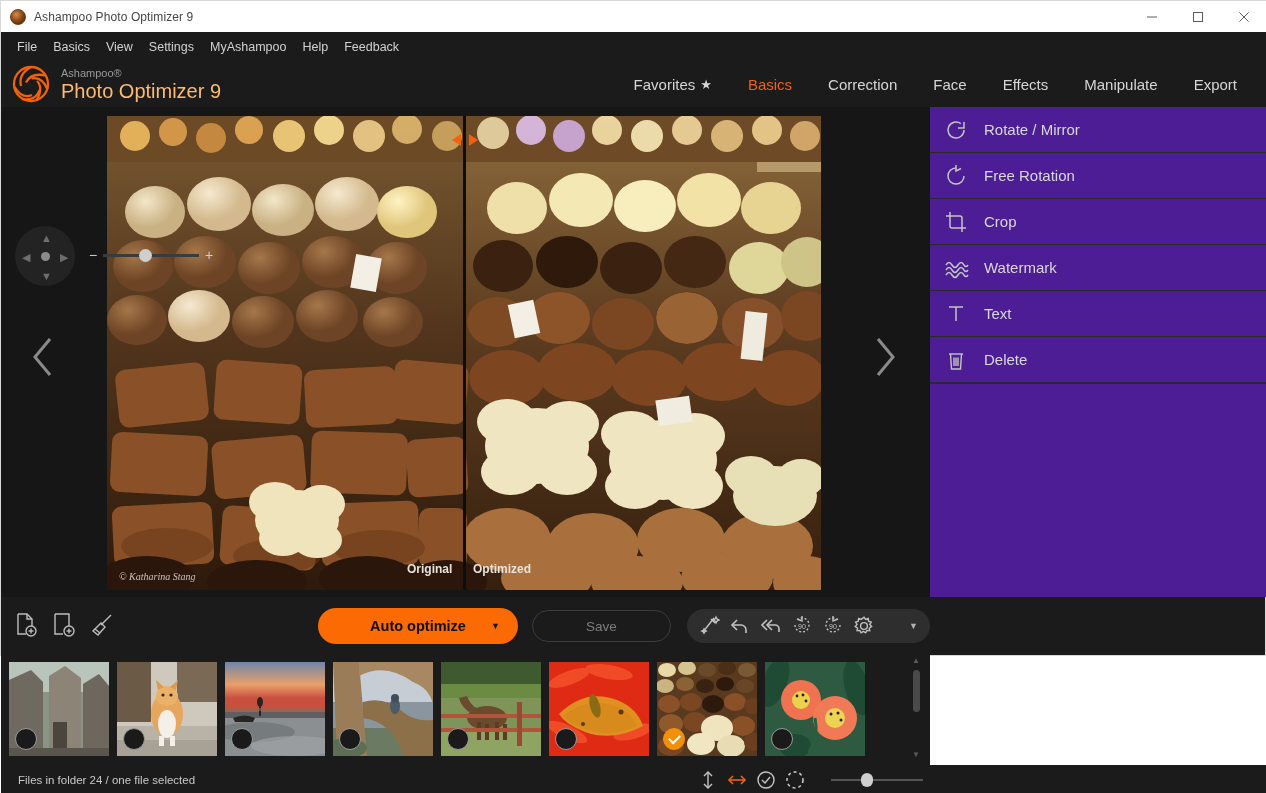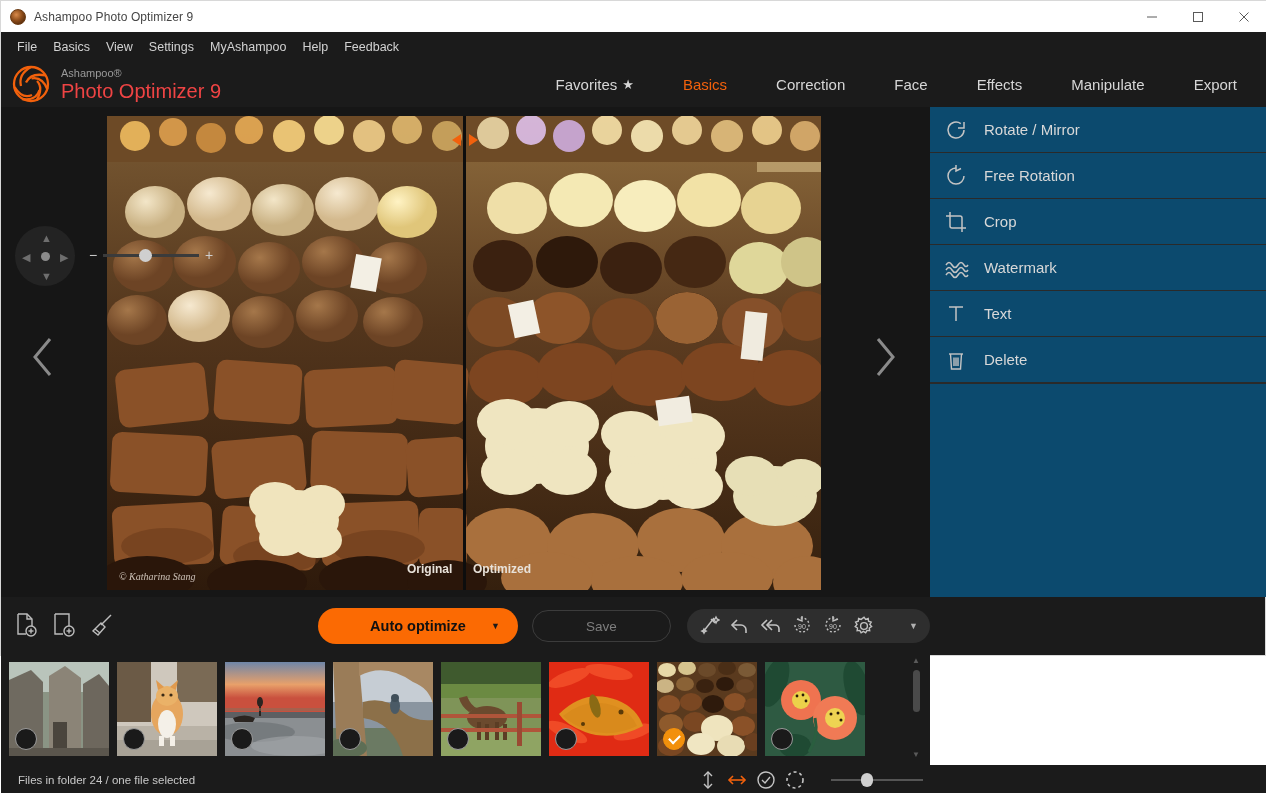--- a/index.html
+++ b/index.html
@@ -47,23 +47,23 @@
 
   
   .header {
     position: absolute; left: 0; top: 60px; width: 1266px; height: 46px;
     background: #1b1b1b; display: flex; align-items: center;
   }
   .logo-wrap { display: flex; align-items: center; padding-left: 10px; }
   .logo-mark { width: 40px; height: 40px; }
   .logo-text { margin-left: 10px; line-height: 1; }
   .logo-sub { font-size: 11px; color: #9a9a9a; display:block; margin-bottom: 2px;}
-  .logo-main { font-size: 20px; color: #ef4444; display:block; }
-
-  .nav { position: absolute; right: 14px; top: 0; height: 46px; display: flex; align-items: center; gap: 17px; }
+  .logo-main { font-size: 20px; color: #fdba74; display:block; }
+
+  .nav { position: absolute; right: 14px; top: 0; height: 46px; display: flex; align-items: center; gap: 4px; }
   .nav-item {
     font-size: 15px; color: #d6d6d6; padding: 6px 16px; white-space: nowrap;
     display:flex; align-items:center; gap:5px;
   }
   .nav-item.active { color: #f2610c; }
   .nav-star { font-size: 13px; }
 
   
   .preview {
     position: absolute; left: 0; top: 106px; width: 929px; height: 490px;
@@ -114,21 +114,21 @@
   .arrow-prev, .arrow-next {
     position: absolute; top: 224px; width: 44px; height: 52px;
     display: flex; align-items: center; justify-content: center; color: #8a8a8a;
   }
   .arrow-prev { left: 20px; }
   .arrow-next { left: 862px; }
 
   
   .sidepanel {
     position: absolute; left: 929px; top: 106px; width: 337px; height: 490px;
-    background: #0c4a6e;
+    background: #4c1d95;
   }
   .sp-item {
     height: 46px; display: flex; align-items: center; padding-left: 14px;
     border-bottom: 1px solid #2a2a2a; color: #d8d8d8; font-size: 15px;
   }
   .sp-icon { width: 34px; height: 26px; display: flex; align-items: center; color: #c4c4c4; }
   .sp-label { margin-left: 6px; }
   .sp-rest { height: 168px; border-top: 1px solid #2a2a2a; }
 
   

